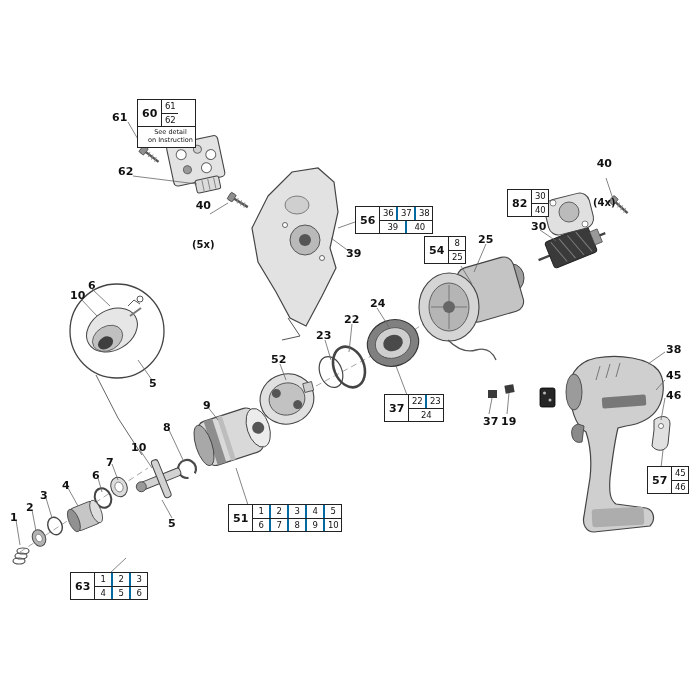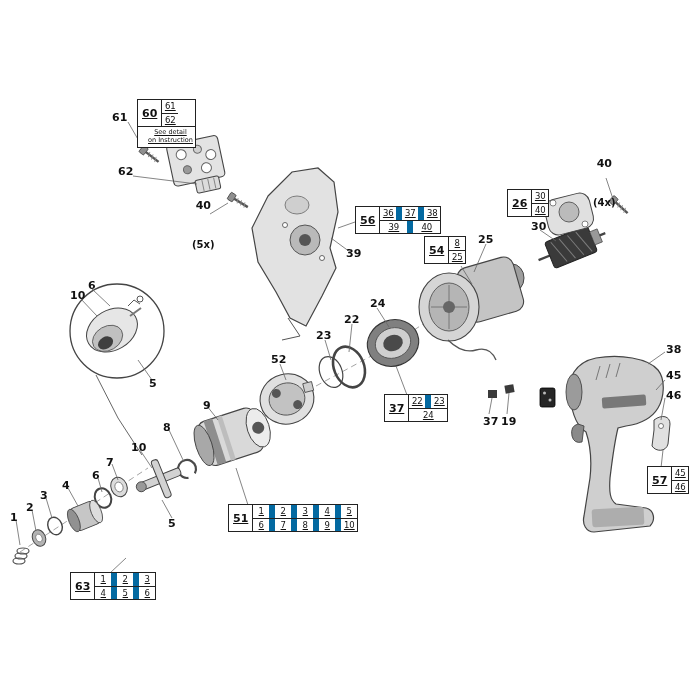--- a/index.html
+++ b/index.html
@@ -3,27 +3,27 @@
 <meta charset="utf-8">
 <style>
   html,body{margin:0;padding:0;background:#fff;}
   #stage{position:relative;width:700px;height:700px;background:#fff;overflow:hidden;
          font-family:"DejaVu Sans",sans-serif;}
   #art{position:absolute;left:0;top:0;}
   .lbl{position:absolute;font-size:11px;font-weight:600;color:#111;line-height:1.05;
        text-align:center;white-space:nowrap;}
   .lbl .qty{font-weight:600;font-size:10px;display:block;margin-top:28px;}
   .callout{position:absolute;display:flex;border:1.2px solid #222;background:#fff;
-           font-size:8.5px;color:#111;line-height:1;align-items:stretch;text-decoration:underline;}
+           font-size:8.5px;color:#111;line-height:1;align-items:stretch;}
   .co-id{display:flex;align-items:center;justify-content:center;padding:2px 4px;
          border-right:1.2px solid #222;font-size:11px;font-weight:600;}
   .co-grid{display:flex;flex-direction:column;}
   .co-row{display:flex;border-bottom:1px solid #222;flex:1;}
   .co-row:last-child{border-bottom:none;}
-  .co-cell{flex:1;min-width:12px;text-align:center;padding:2px 2px;border-right:6px solid #0369a1;
+  .co-cell{flex:1;min-width:12px;text-align:center;padding:2px 2px;border-right:2px solid #0369a1;
            display:flex;align-items:center;justify-content:center;}
   .co-cell:last-child{border-right:none;}
   .callout-col{flex-direction:column;}
   .co-top{display:flex;border-bottom:1px solid #222;}
   .co-note{font-size:6.5px;text-align:center;padding:2px 2px;line-height:1.2;margin-left:8px;}
   .title{position:absolute;left:0;right:0;top:632px;text-align:center;
          font-family:"Liberation Serif",serif;font-size:30px;font-weight:700;color:#1e5b22;}
 </style>
 </head>
 <body>
@@ -298,21 +298,21 @@
         <span class="co-cell">38</span>
       </div>
       <div class="co-row">
         <span class="co-cell">39</span>
         <span class="co-cell">40</span>
       </div>
     </div>
   </div>
 
   <div class="callout" style="left:507px;top:189px">
-    <div class="co-id">26</div>
+    <div class="co-id">82</div>
     <div class="co-grid">
       <div class="co-row">
           <span class="co-cell">30</span>
         </div>
       <div class="co-row">
           <span class="co-cell">40</span>
         </div>
     </div>
   </div>
 

